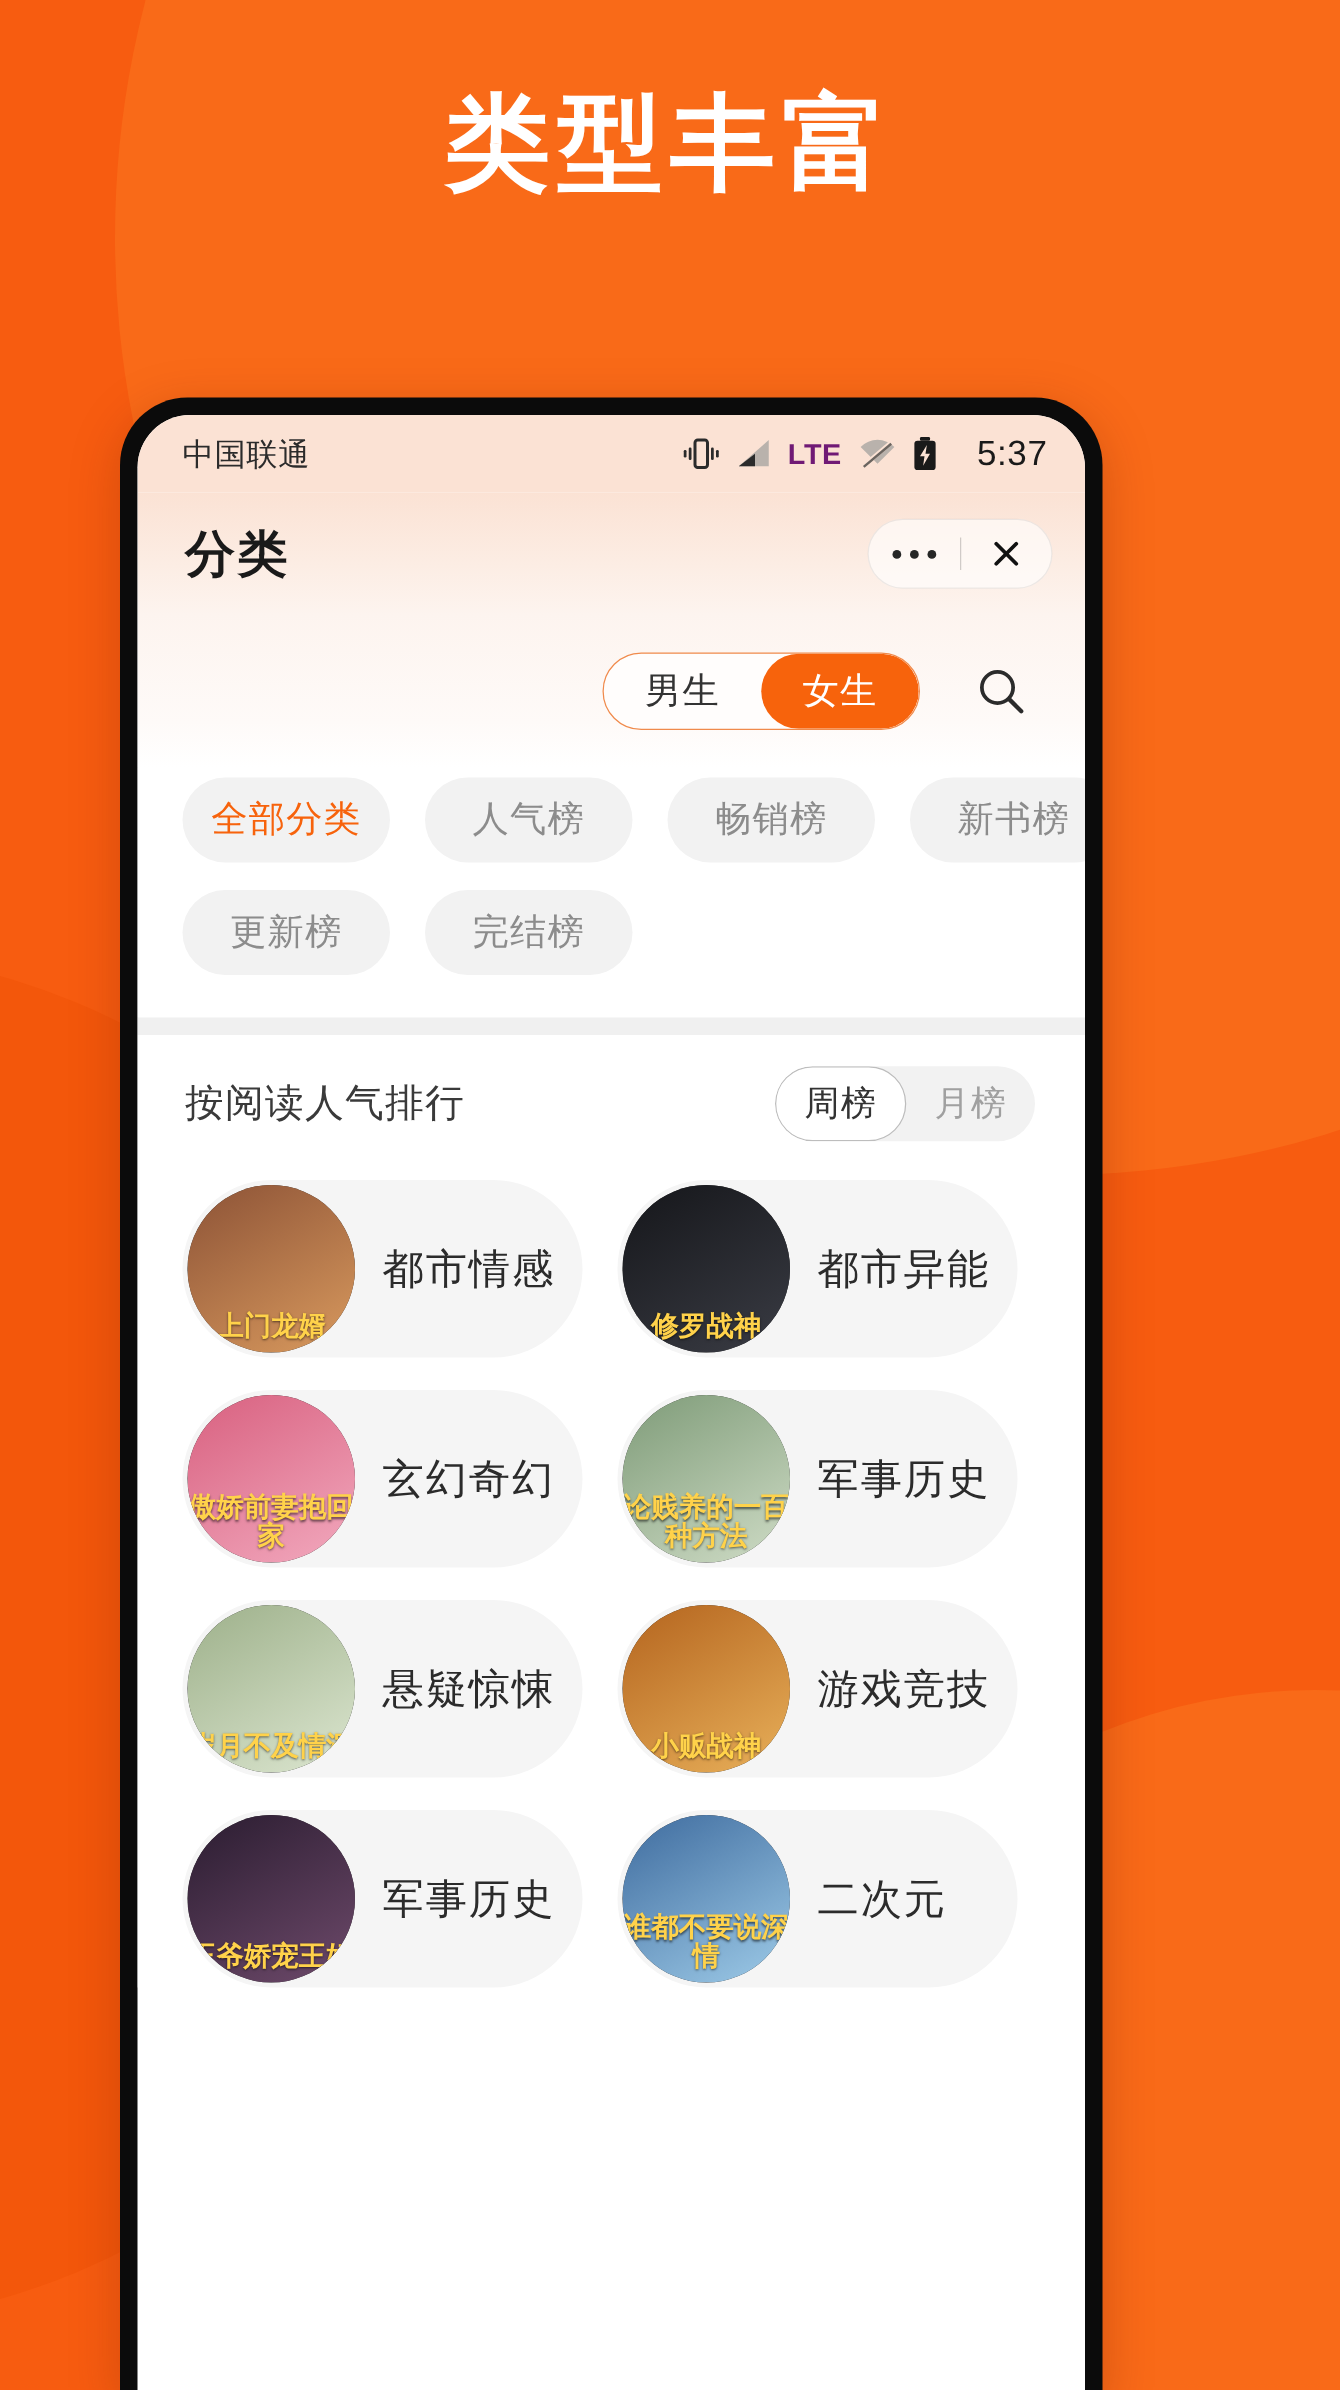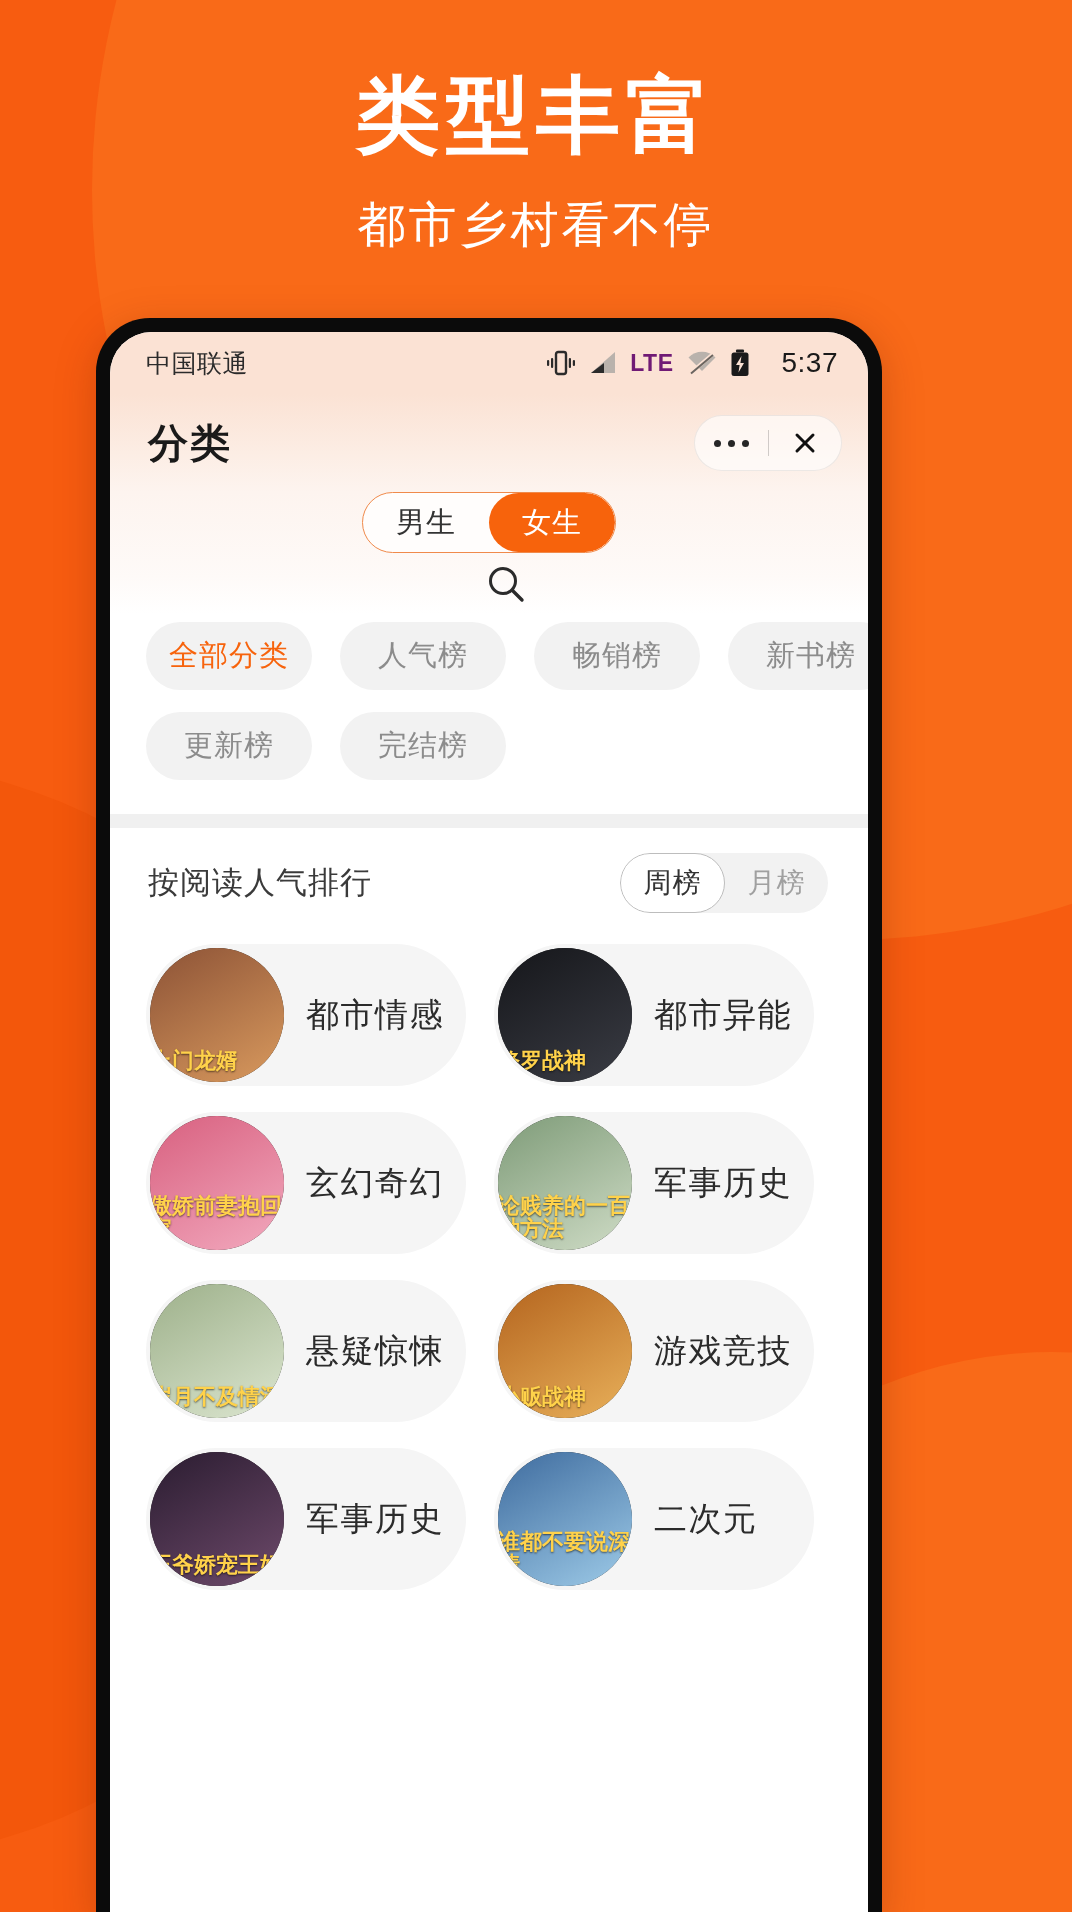--- a/index.html
+++ b/index.html
@@ -116,21 +116,20 @@
   .cap-dots { display: flex; gap: 7px; }
   .cap-dots i { width: 7px; height: 7px; border-radius: 50%; background: #262626; display:block; }
   .cap-div { width: 1px; height: 26px; background: rgba(0,0,0,0.18); }
 
   
   .toggle-row {
     height: 122px;
     background: linear-gradient(180deg,#FDF4EF 0%, #FEFAF8 70%, #FFFFFF 100%);
     display: flex; align-items: center;
     padding: 0 36px;
-    flex-direction: column;
   }
   .toggle-spacer { flex: 1; }
   .seg {
     display: flex; align-items: stretch;
     width: 254px; height: 62px;
     border: 1px solid #F08A4B;
     border-radius: 31px;
     background: #FFFDFC;
     overflow: hidden;
   }
@@ -208,21 +207,21 @@
   .cat-cover {
     width: 134px; height: 134px; min-width: 134px;
     border-radius: 50%;
     overflow: hidden;
     position: relative;
     background: #2B2B2B;
   }
   .cat-cover .cvbg { position: absolute; inset: 0; }
   .cat-cover .cvtxt {
     position: absolute; left: 0; right: 0; bottom: 10px;
-    text-align: left;
+    text-align: center;
     font-size: 22px; font-weight: bold;
     color: #FFD24A;
     letter-spacing: 0px;
     text-shadow: 0 1px 2px rgba(0,0,0,0.6);
     line-height: 1.05;
   }
   .cat-label {
     margin-left: 22px;
     font-size: 33px; color: #2B2B2B; letter-spacing: 1.5px;
     font-weight: 500;
@@ -230,21 +229,20 @@
 </style>
 </head>
 <body>
 
 <div class="promo">
   <div class="promo-blob-a"></div>
   <div class="promo-blob-b"></div>
   <div class="promo-blob-c"></div>
 
   <div class="promo-title">类型丰富</div>
-  <div class="promo-sub">都市乡村看不停</div>
 
   <div class="phone">
     <div class="screen">
 
       <div class="statusbar">
         <span class="carrier">中国联通</span>
         <span class="sb-spacer"></span>
         <span class="sb-icons">
           <svg class="ic" width="30" height="28" viewBox="0 0 30 28">
             <rect x="10" y="3" width="10" height="22" rx="2.2" fill="none" stroke="#2B2B2B" stroke-width="2.4"></rect>

